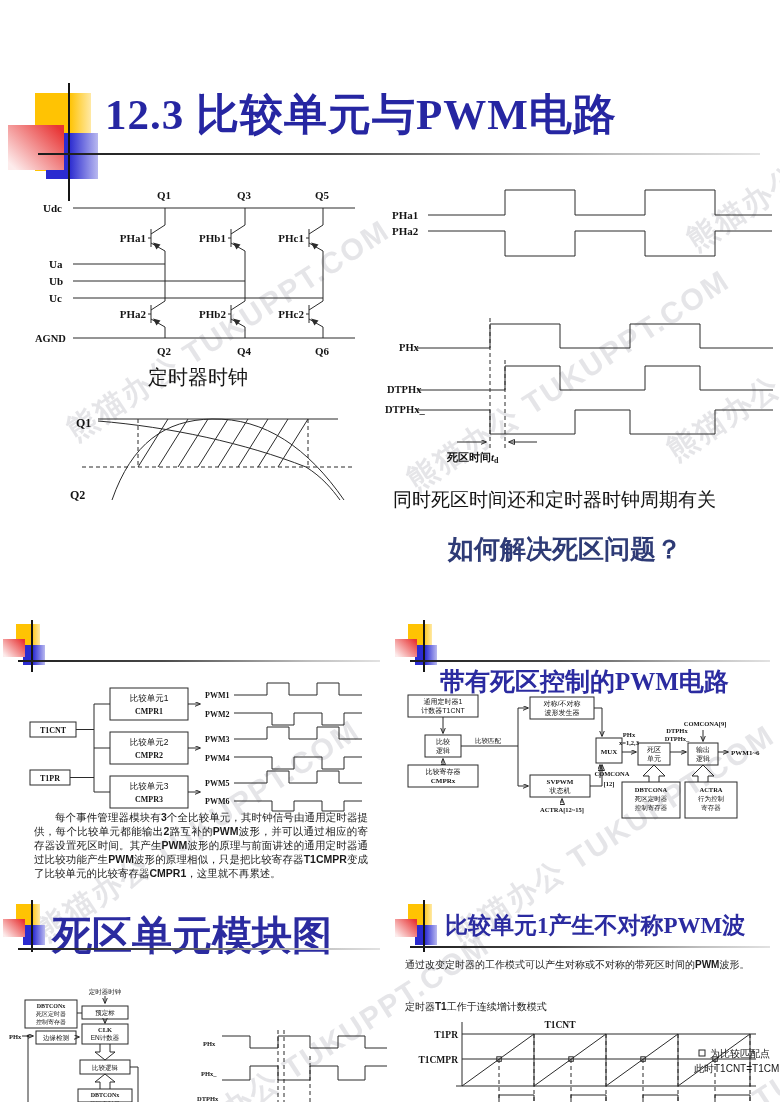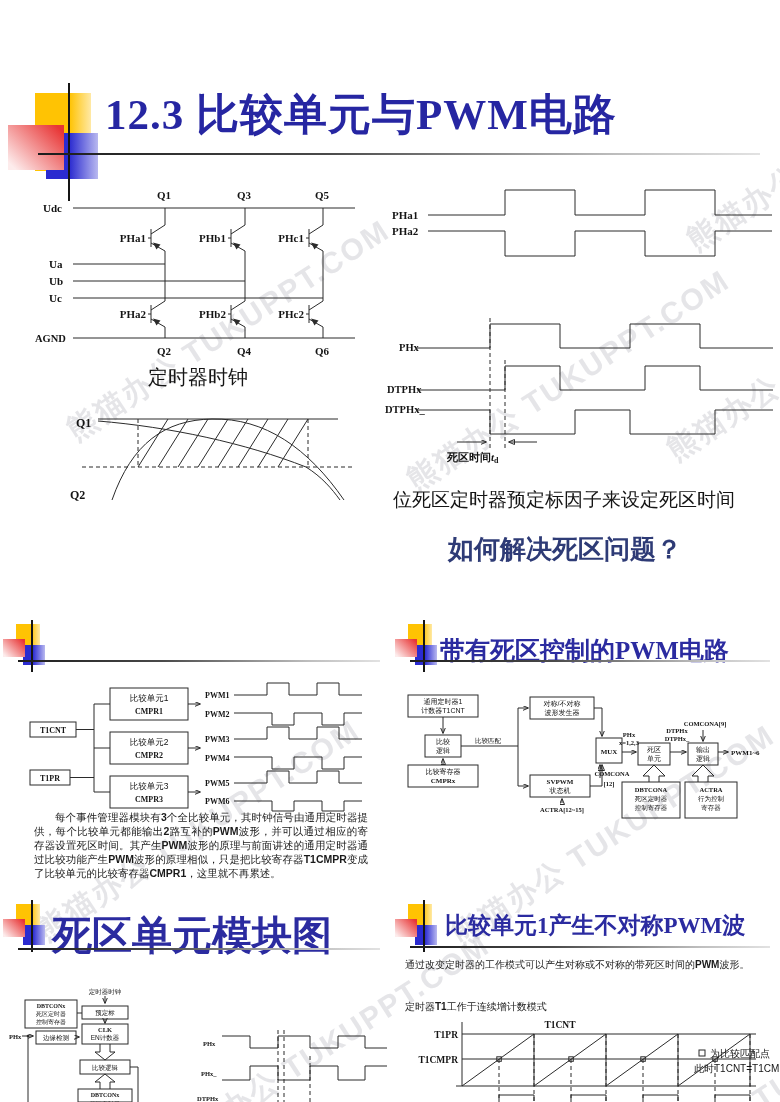--- a/index.html
+++ b/index.html
@@ -126,21 +126,21 @@
     <path d="M32,80 H120 V56 H175 V80 H260 V56 H315 V80 H388"></path>
     <path d="M32,100 H105 V124 H190 V100 H245 V124 H330 V100 H388"></path>
     <path class="dash" d="M105,8 V138 M120,50 V138" stroke-width="0.9"></path>
     <path d="M72,132 H101" marker-end="url(#m5)"></path>
     <path d="M152,132 H124" marker-end="url(#m5)"></path>
     <text class="ser" font-size="10.5" x="14" y="41">PHx</text>
     <text class="ser" font-size="10.5" x="2" y="83">DTPHx</text>
     <text class="ser" font-size="10.5" x="0" y="103">DTPHx_</text>
     <text class="ser" font-size="11" x="62" y="151"><tspan>死区时间</tspan><tspan font-style="italic">t</tspan><tspan font-size="8" baseline-shift="-2">d</tspan></text>
   </svg>
-  <div class="cap" style="left:393px;top:487px;font-size:19px">位死区定时器预定标因子来设定死区时间</div>
+  <div class="cap" style="left:393px;top:487px;font-size:19px">同时死区时间还和定时器时钟周期有关</div>
 
   <div class="question" style="left:448px;top:532px">如何解决死区问题？</div>
 
   <div class="deco" style="left:3px;top:622px;width:52px;height:56px">
     <div class="sq-y" style="left:13px;top:2px;width:24px;height:28px"></div>
     <div class="sq-b" style="left:20px;top:23px;width:22px;height:20px"></div>
     <div class="sq-r" style="left:0px;top:17px;width:22px;height:18px"></div>
     <div class="vline" style="left:28px;top:-2px;height:52px"></div>
   </div>
   <div class="rule" style="left:18px;top:660px;width:362px"></div>
@@ -182,21 +182,21 @@
     <text class="ser" font-size="8" x="183" y="134">PWM6</text>
   </svg>
   <div class="body-txt" style="left:34px;top:810px;width:334px">每个事件管理器模块有<b>3</b>个全比较单元，其时钟信号由通用定时器提供，每个比较单元都能输出<b>2</b>路互补的<b>PWM</b>波形，并可以通过相应的寄存器设置死区时间。其产生<b>PWM</b>波形的原理与前面讲述的通用定时器通过比较功能产生<b>PWM</b>波形的原理相似，只是把比较寄存器<b>T1CMPR</b>变成了比较单元的比较寄存器<b>CMPR1</b>，这里就不再累述。</div>
 
   <div class="deco" style="left:395px;top:622px;width:52px;height:56px">
     <div class="sq-y" style="left:13px;top:2px;width:24px;height:28px"></div>
     <div class="sq-b" style="left:20px;top:23px;width:22px;height:20px"></div>
     <div class="sq-r" style="left:0px;top:17px;width:22px;height:18px"></div>
     <div class="vline" style="left:28px;top:-2px;height:52px"></div>
   </div>
-  <div class="hd" style="left:440px;top:634px;font-size:25px">带有死区控制的PWM电路</div>
+  <div class="hd" style="left:440px;top:665px;font-size:25px">带有死区控制的PWM电路</div>
   <div class="rule" style="left:410px;top:660px;width:360px"></div>
 
   <svg class="abs dln" style="left:400px;top:690px" width="376" height="134" viewBox="0 0 376 134">
     <defs>
       <marker id="m3" markerWidth="7" markerHeight="6" refX="5.5" refY="2.5" orient="auto">
         <path d="M0,0 L6,2.5 L0,5 Z" fill="#2b2b2b" stroke="none"></path>
       </marker>
     </defs>
     <rect x="8" y="5" width="70" height="22"></rect>
     <rect x="25" y="45" width="36" height="22"></rect>

